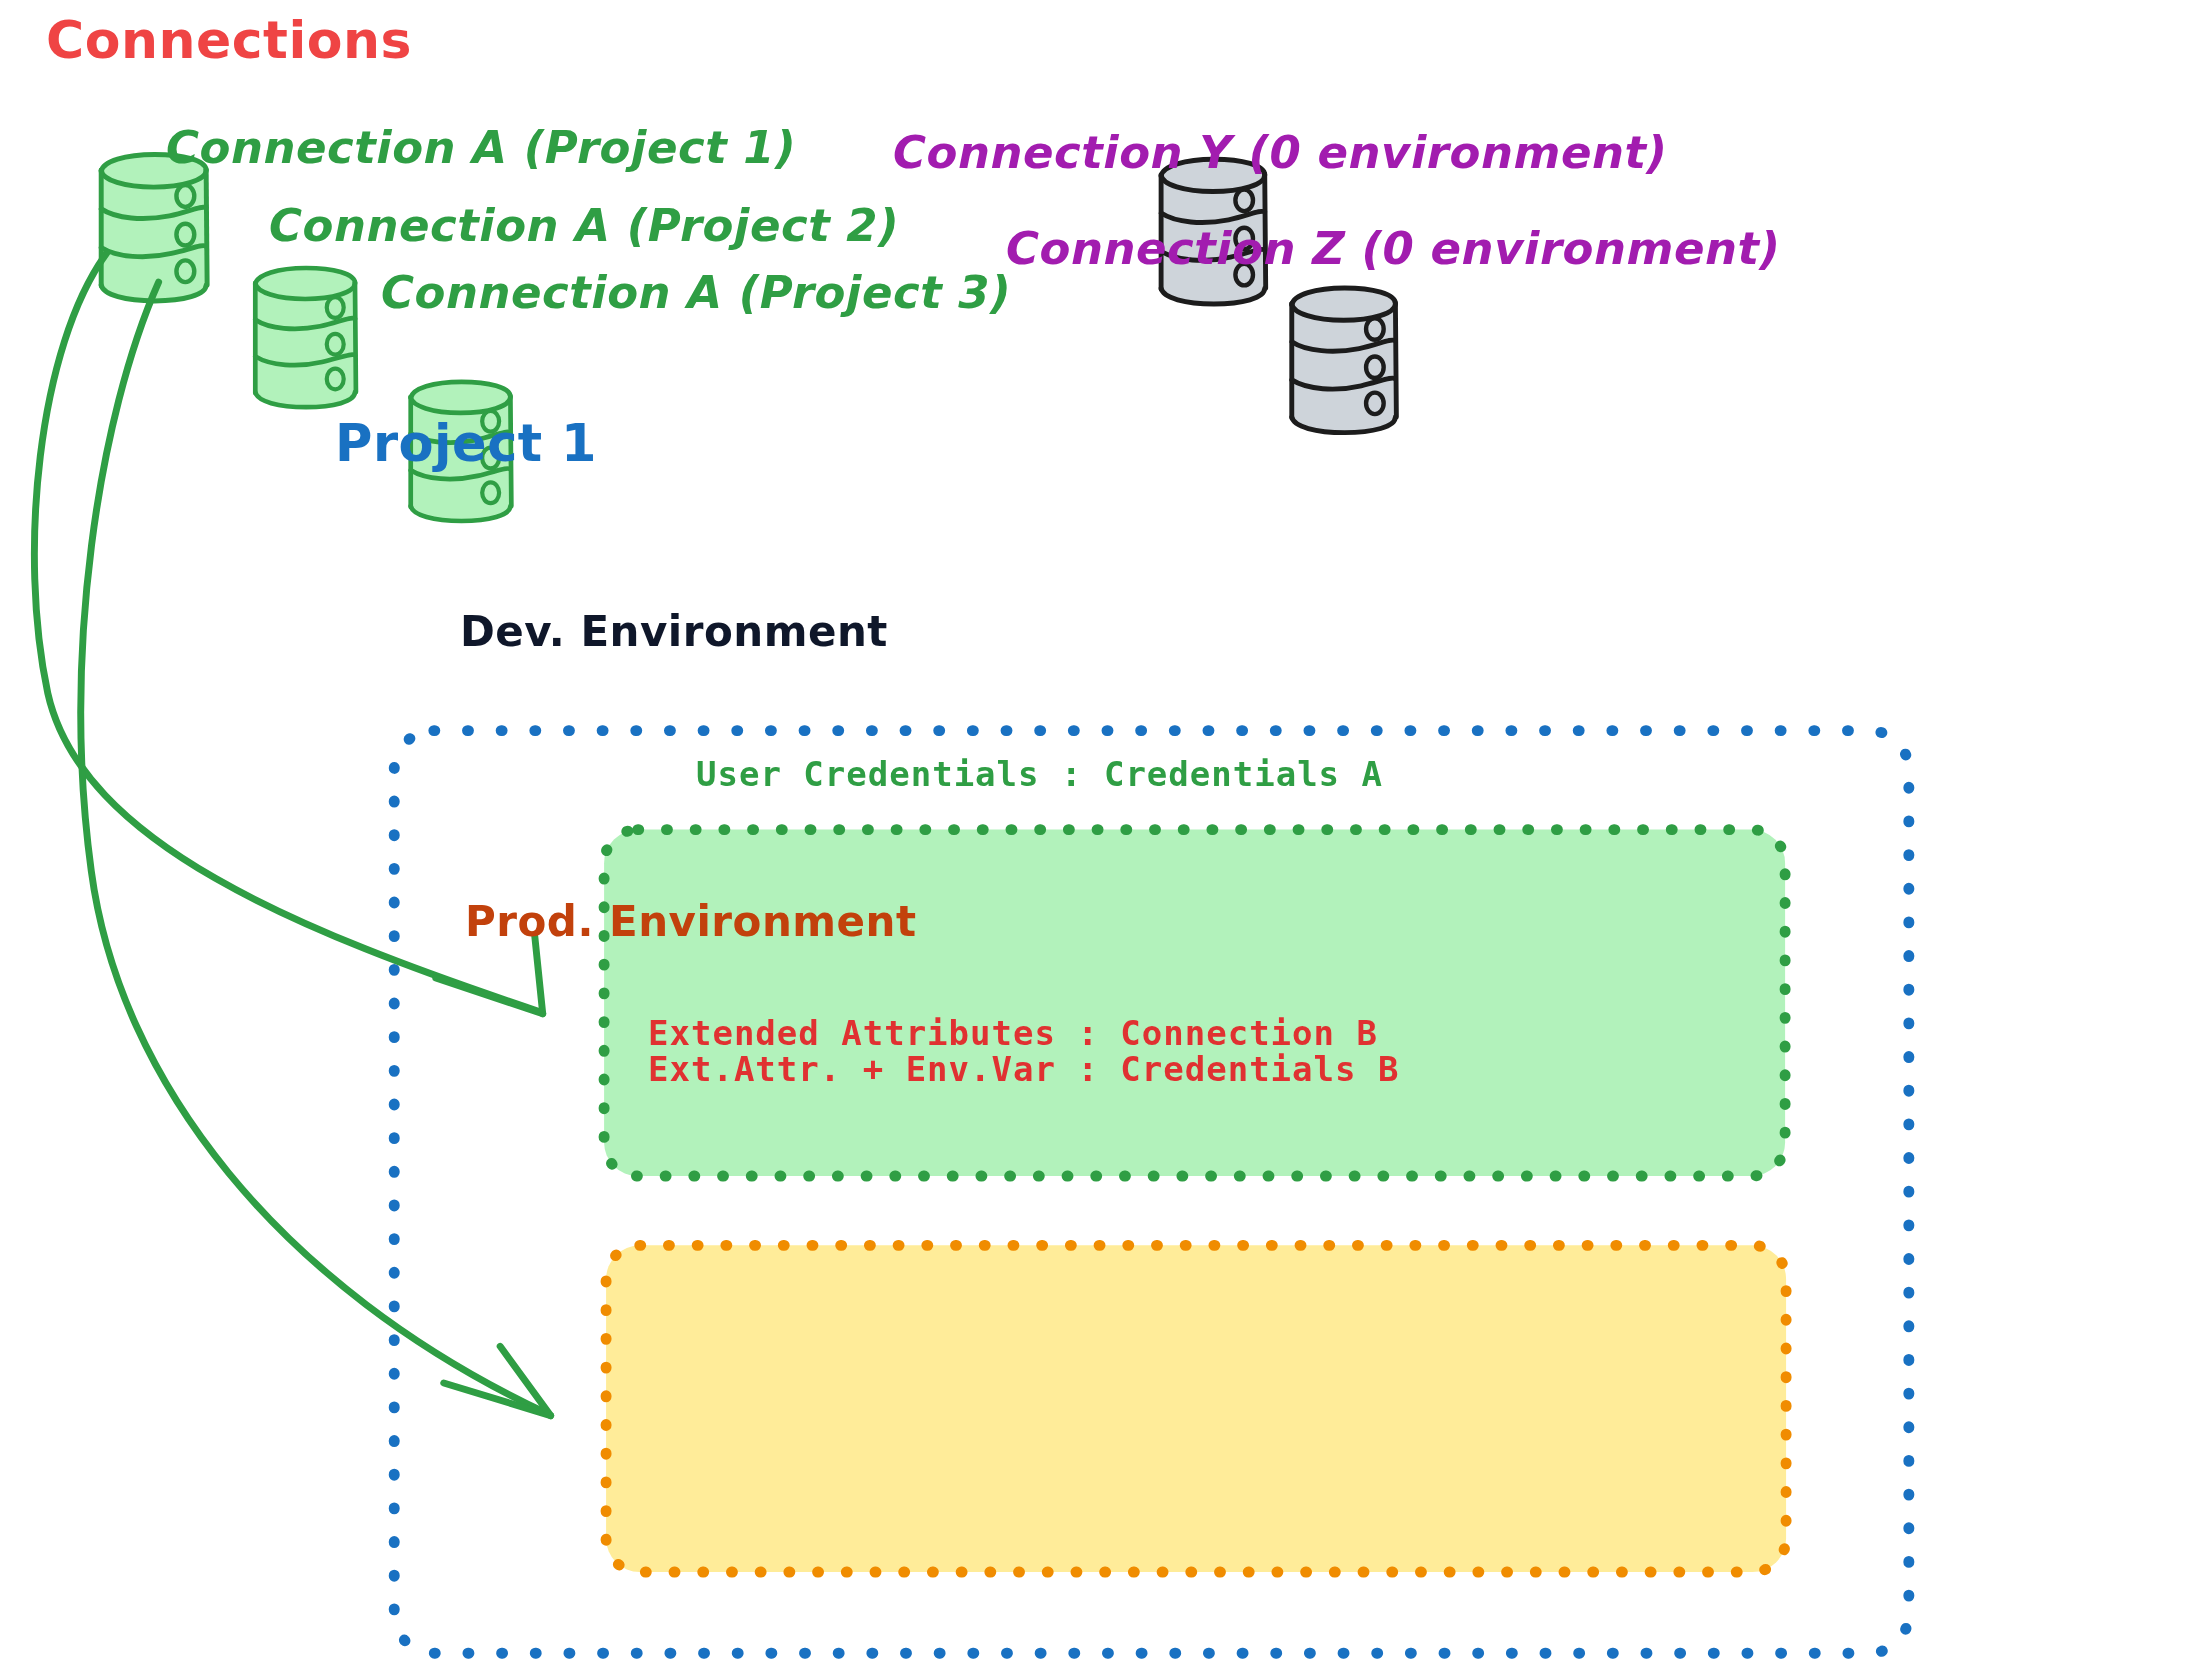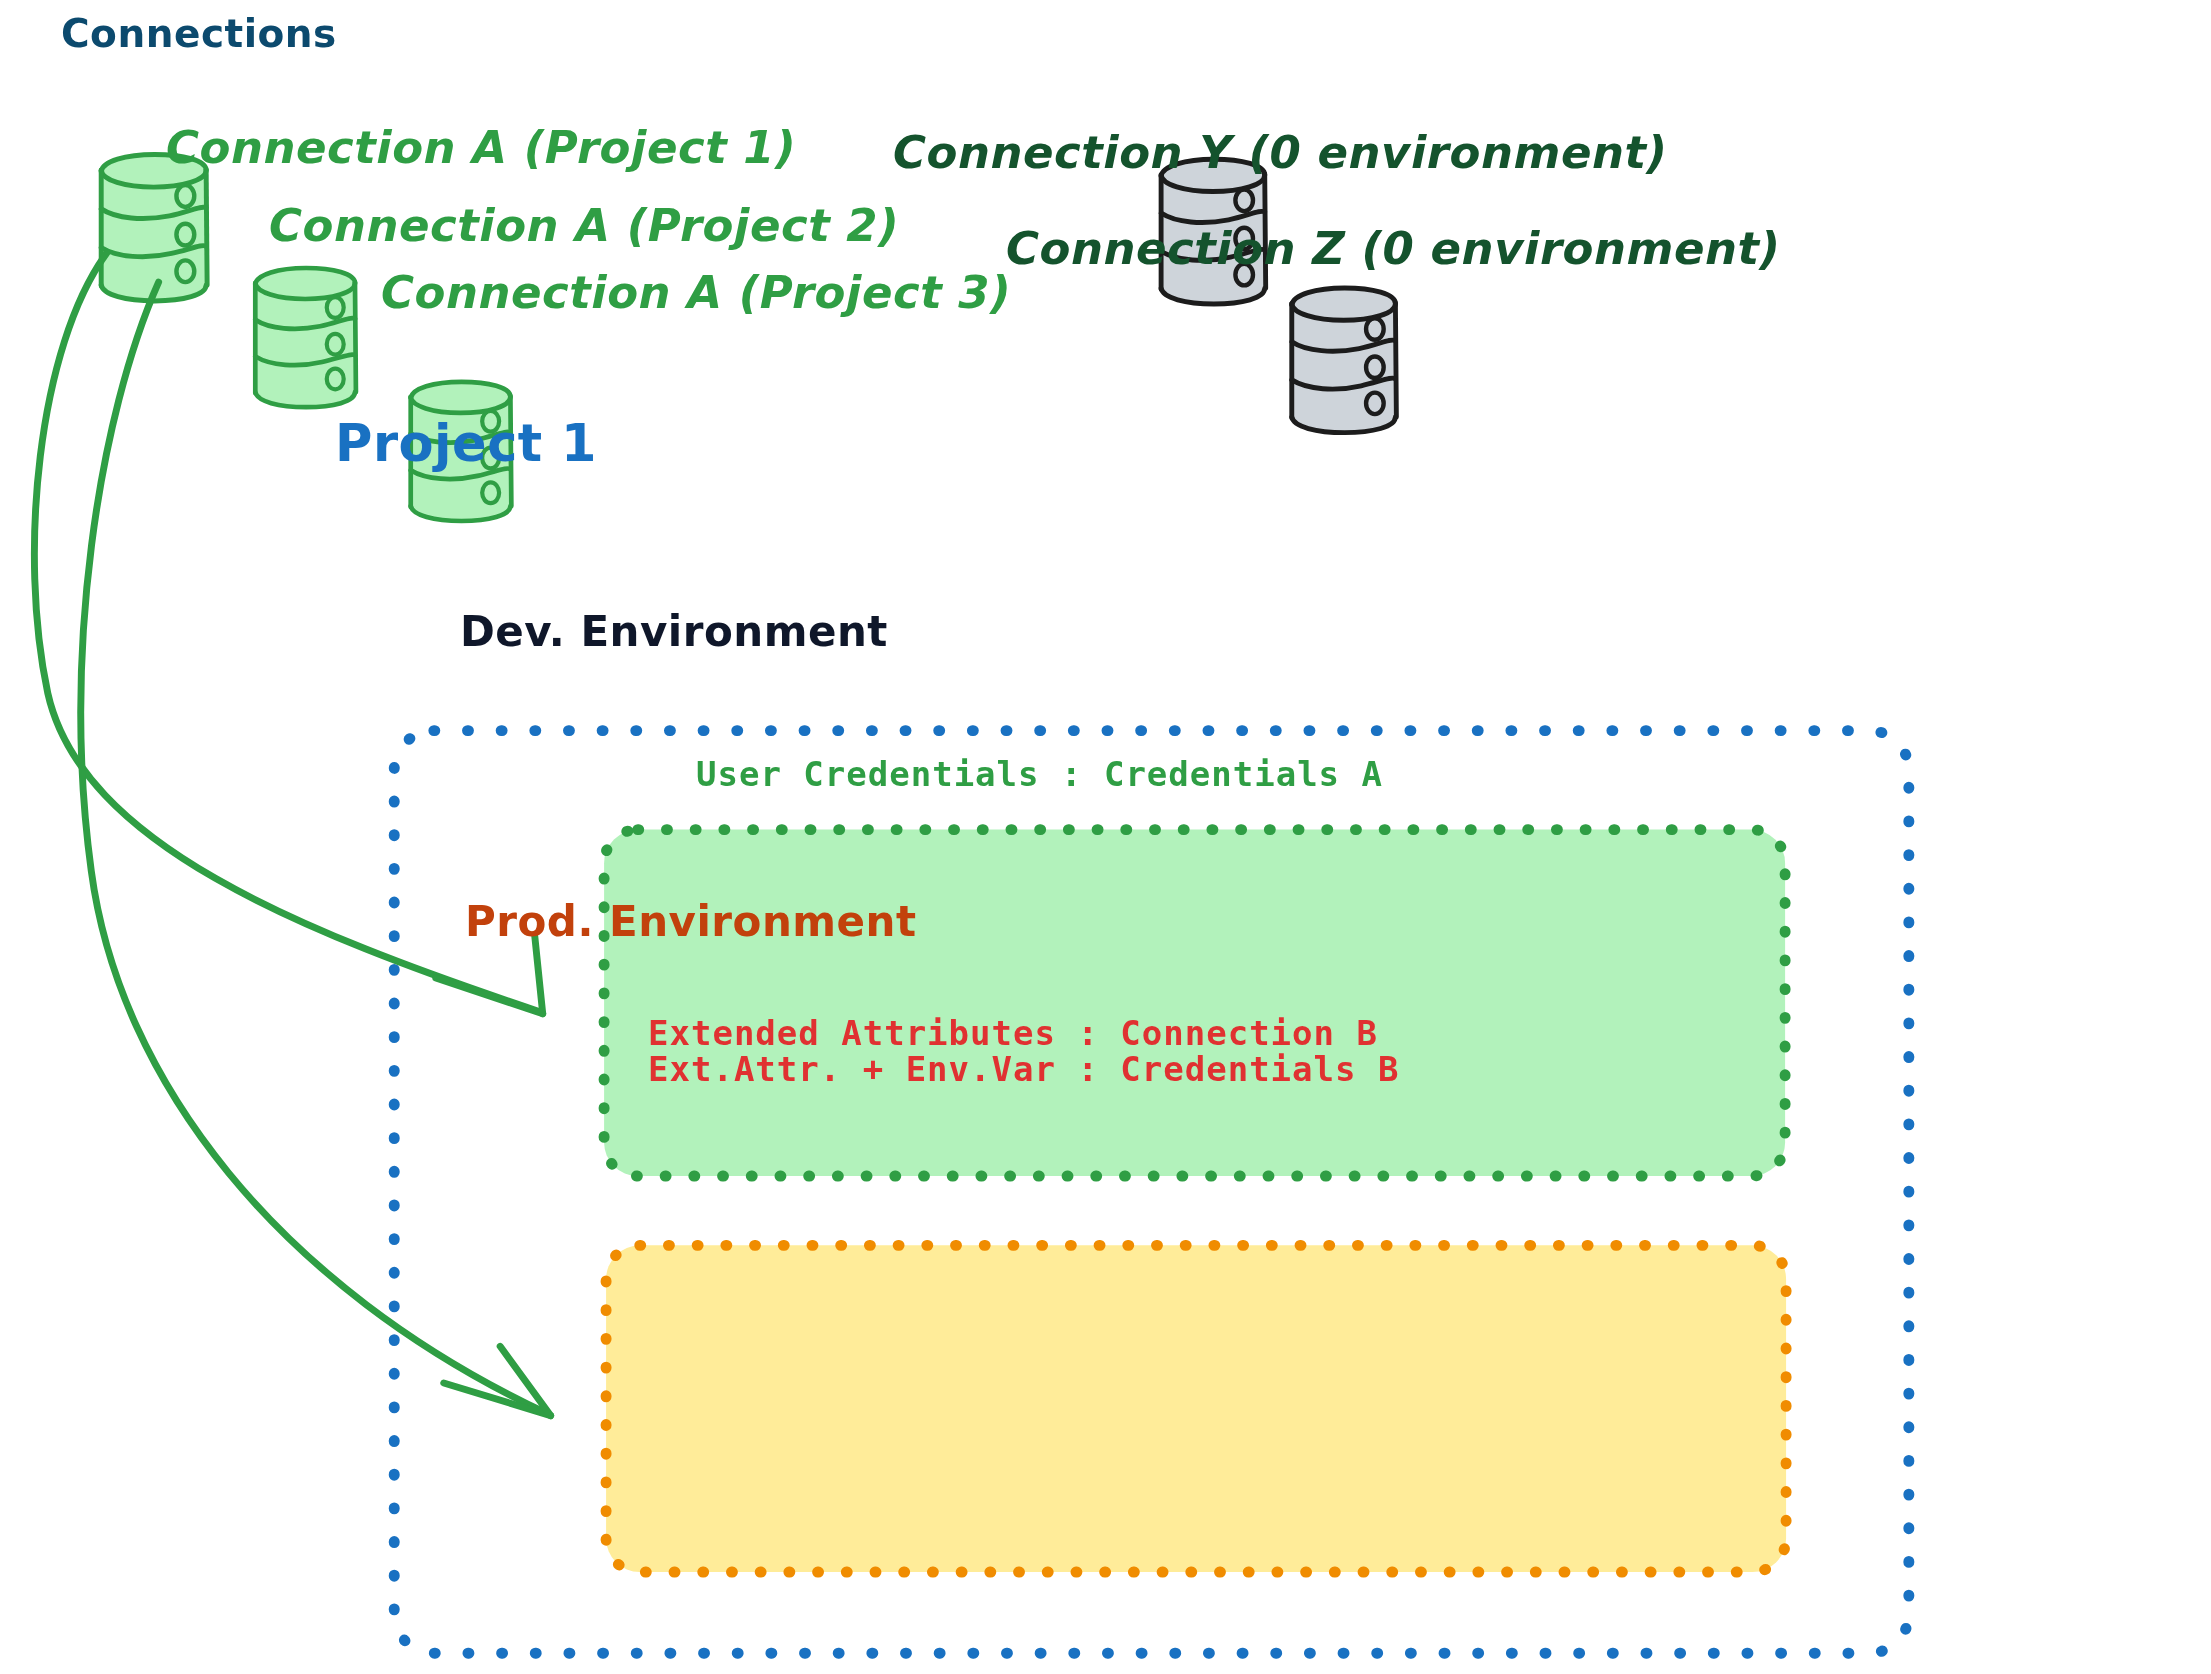--- a/index.html
+++ b/index.html
@@ -34,39 +34,39 @@
     font-weight: 700;
   }
   .lbl {
     position: absolute;
     white-space: nowrap;
     line-height: 1;
   }
 
   
   #title-connections {
-    left: 61px;
+    left: 46px;
     top: 14px;
-    font-size: 39px;
-    color: #0c4a6e;
+    font-size: 52px;
+    color: #ef4444;
   }
 
   
   .conn-green {
     color: #2f9e44;
     font-size: 45px;
     font-style: italic;
   }
   #label-connection-a-p1 { left: 166px; top: 125px; }
   #label-connection-a-p2 { left: 269px; top: 203px; }
   #label-connection-a-p3 { left: 381px; top: 270px; text-align: right; }
 
   
   .conn-black {
-    color: #14532d;
+    color: #a21caf;
     font-size: 45px;
     font-style: italic;
   }
   #label-connection-y { left: 893px; top: 130px; }
   #label-connection-z { left: 990px; top: 226px; margin-left: 16px; }
 
   
   #label-project-1 {
     left: 335px;
     top: 418px;

